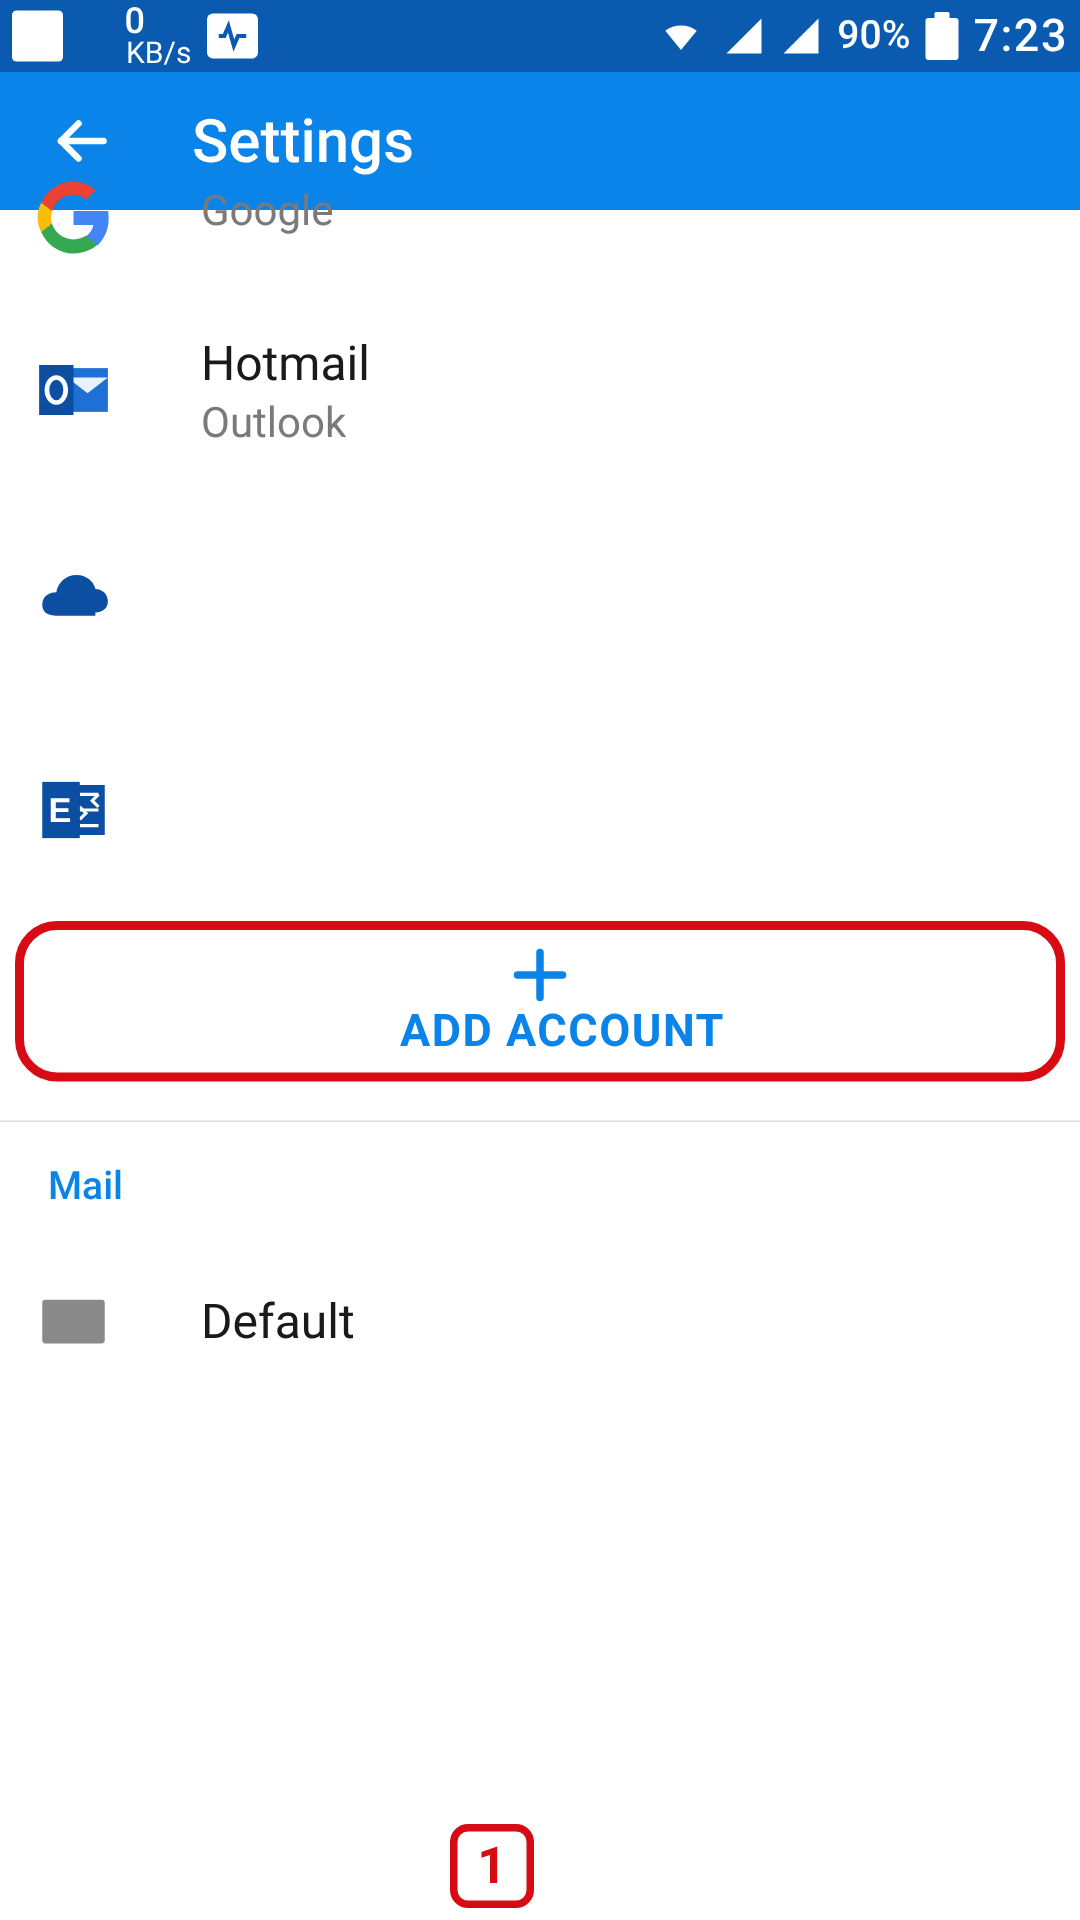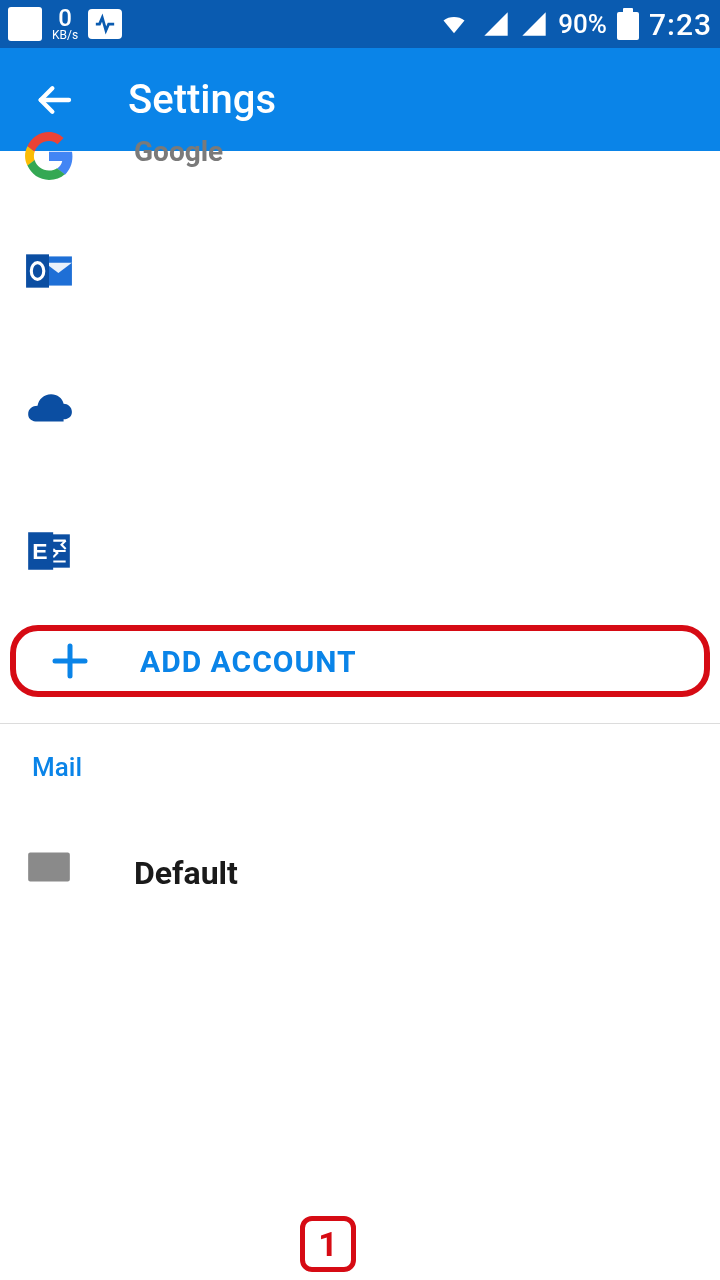--- a/index.html
+++ b/index.html
@@ -11,69 +11,70 @@
     display: flex;
     align-items: center;
     color: #fff;
     padding: 0 8px;
   }
   .status-left { display: flex; align-items: center; gap: 10px; }
   .status-right { margin-left: auto; display: flex; align-items: center; gap: 10px; font-size: 26px; font-weight: 500;}
   .notif-square { width: 34px; height: 34px; background:#fff; border-radius:3px; }
   .kb-stat { display:flex; flex-direction:column; align-items:center; line-height:0.95; font-size:18px; }
   .kb-stat .top { font-size:24px; font-weight:500;}
-  .kb-stat .bot { font-size:12px;}
+  .kb-stat .bot { font-size:20px;margin-left:32px;}
   .pulse-box { width:34px; height:30px; background:#fff; border-radius:4px; display:flex; align-items:center; justify-content:center;}
   .pulse-box svg { width:28px; height:22px; }
   .battery { position:relative; width:22px; height:32px; display:inline-block;}
   .battery .body{ position:absolute; bottom:0; width:22px; height:28px; background:#fff; border-radius:2px;}
   .battery .tip{ position:absolute; top:0; left:6px; width:10px; height:5px; background:#fff; border-radius:1px;}
   .clock { font-size:30px; letter-spacing:1px; }
 
   
   .app-bar {
-    height: 103px;
+    height: 92px;
     background: #0a84e8;
     display: flex;
     align-items: center;
     color: #fff;
     padding: 0 30px;
   }
   .back-btn { width:48px; height:48px; display:flex; align-items:center; justify-content:center; cursor:pointer;}
   .app-title { margin-left: 50px; font-size: 40px; font-weight:500; }
 
   
   .row {
     display:flex;
     align-items:center;
     padding: 0 24px;
     min-height: 140px;
     cursor:pointer;
   }
   .icon-col { width: 110px; display:flex; align-items:center; justify-content:flex-start; }
   .icon-col svg, .icon-col .svgbox { width:50px; height:50px; }
-  .txt-col { flex:1; display:flex; flex-direction:column; justify-content:center;font-weight:bold; }
+  .txt-col { flex:1; display:flex; flex-direction:column; justify-content:center; }
   .row-title { font-size: 32px; color:#1a1a1a; }
   .row-sub { font-size: 28px; color:#7a7a7a; margin-top:4px;}
   .row.partial { min-height: 70px; align-items:flex-start; margin-top:-20px;}
   .row.short { min-height: 120px; }
 
   
   .divider { height:1px; background:#dcdcdc; width:100%; }
 
   
   .section-header { font-size:26px; color:#0a84e8; font-weight:500; padding: 28px 32px 20px; }
 
   
   .add-account-wrap {
     position:relative;
     display:flex;
     align-items:center;
     padding: 16px 20px;
     margin: 4px 10px 26px 10px;
+    flex-direction: column;
   }
   .add-account-box{
     position:absolute;
     inset:0;
     border:6px solid #d60b14;
     border-radius:28px;
     pointer-events:none;
   }
   .add-account-wrap .plus { width:80px; display:flex; align-items:center; justify-content:center;}
   .add-label { font-size:30px; font-weight:700; color:#0a84e8; letter-spacing:1px; margin-left:30px;}
@@ -154,20 +155,24 @@
 
   <div class="row">
     <div class="icon-col">
       <svg class="svgbox" viewBox="0 0 48 48">
         <rect x="18" y="10" width="28" height="28" fill="#1e6fd6"></rect>
         <path d="M20 16 L46 16 L33 26 L20 16z" fill="#fff" opacity="0.9"></path>
         <rect x="2" y="8" width="22" height="32" fill="#0b4ea2"></rect>
         <ellipse cx="13" cy="24" rx="6" ry="8" fill="none" stroke="#fff" stroke-width="3"></ellipse>
       </svg>
     </div>
+    <div class="txt-col">
+      <span class="row-title">Hotmail</span>
+      <span class="row-sub">Outlook</span>
+    </div>
   </div>
 
   <div class="row">
     <div class="icon-col">
       <svg class="svgbox" viewBox="0 0 48 48">
         <path fill="#0b4ea2" d="M38 32c5 0 8-3 8-7 0-5-4-8-8-8-1-5-6-9-12-9-7 0-12 5-13 11-5 0-9 3-9 8s4 7 9 7h25z"></path>
       </svg>
     </div>
     <div class="txt-col"></div>
   </div>
@@ -196,21 +201,21 @@
     </div>
     <span class="add-label">ADD ACCOUNT</span>
 
   </div>
 
   <div class="divider"></div>
 
   <div class="section-header">Mail</div>
 
 
-  <div class="row short" style="min-height:90px;align-items:flex-end;padding-top:20px;">
+  <div class="row short" style="min-height:90px;align-items:center;padding-top:20px;">
     <div class="icon-col">
       <svg class="svgbox" viewBox="0 0 24 24" fill="#8a8a8a">
           <path d="M3 5h18a1 1 0 011 1v12a1 1 0 01-1 1H3a1 1 0 01-1-1V6a1 1 0 011-1zm9 7L3.5 6.5h17L12 12z"></path>
         </svg>
     </div>
     <div class="txt-col">
       <span class="row-title">Default</span>
     </div>
   </div>
 

